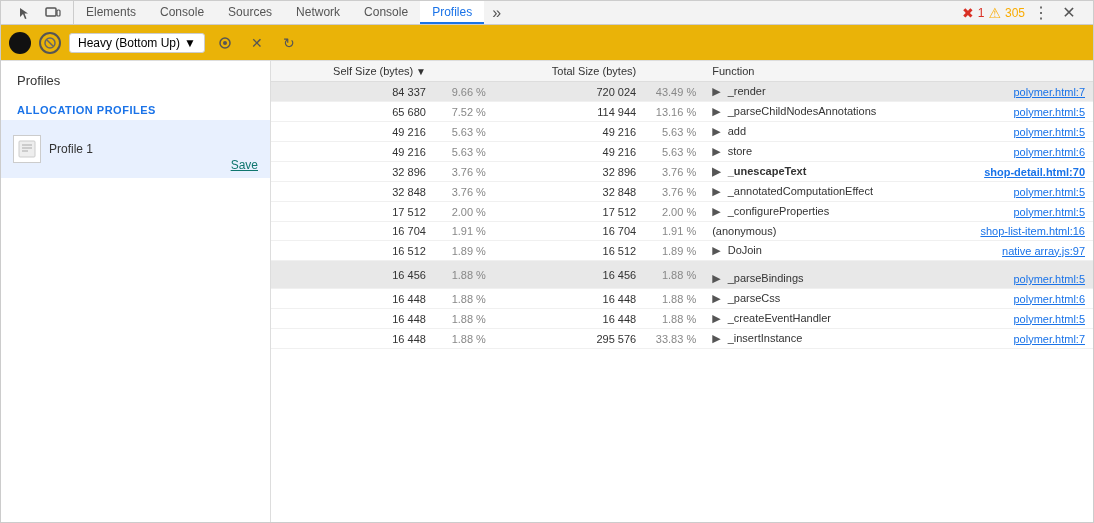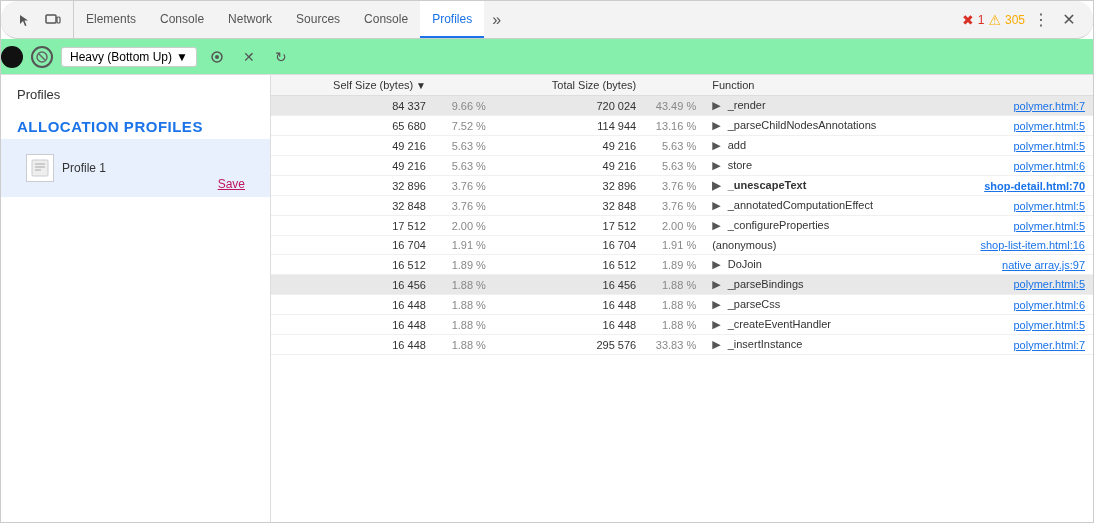--- a/index.html
+++ b/index.html
@@ -13,24 +13,23 @@
       flex-direction: column;
       border: 1px solid #ccc;
     }
 
     
     .tab-bar {
       display: flex;
       align-items: center;
       background: #f3f3f3;
       border-bottom: 1px solid #ccc;
-      height: 38px;
+      height: 24px;
       padding: 0 4px;
       flex-shrink: 0;
-      border-radius: 17px;
     }
 
     .tab-icons {
       display: flex;
       align-items: center;
       gap: 4px;
       padding: 0 8px;
       border-right: 1px solid #ccc;
       height: 100%;
     }
@@ -126,23 +125,23 @@
       cursor: pointer;
       color: #555;
       font-size: 16px;
     }
 
     
     .toolbar {
       display: flex;
       align-items: center;
       height: 36px;
-      background: #86efac;
+      background: #eab308;
       border-bottom: 1px solid #ddd;
-      padding: 0 0;
+      padding: 0 8px;
       gap: 8px;
       flex-shrink: 0;
     }
 
     .record-btn {
       width: 22px;
       height: 22px;
       border-radius: 50%;
       background: #111;
       border: none;
@@ -205,33 +204,33 @@
     }
 
     .sidebar-title {
       font-size: 13px;
       font-weight: 500;
       color: #333;
       padding: 0 16px 8px;
     }
 
     .sidebar-section-title {
-      font-size: 15px;
+      font-size: 11px;
       font-weight: 600;
       color: #1a73e8;
       padding: 8px 16px 4px;
       text-transform: uppercase;
       letter-spacing: 0.5px;
     }
 
     .profile-item {
       display: flex;
       align-items: center;
       gap: 8px;
-      padding: 6px 25px;
+      padding: 6px 12px;
       cursor: pointer;
       background: #e8f0fe;
     }
 
     .profile-icon {
       width: 28px;
       height: 28px;
       background: #fff;
       border: 1px solid #ccc;
       display: flex;
@@ -241,21 +240,21 @@
     }
 
     .profile-name {
       flex: 1;
       font-size: 12px;
       color: #333;
     }
 
     .profile-save {
       font-size: 12px;
-      color: #be185d;
+      color: #0f766e;
       text-decoration: underline;
       cursor: pointer;
       margin-top: 32px;
     }
 
     
     .data-panel {
       flex: 1;
       display: flex;
       flex-direction: column;
@@ -319,24 +318,24 @@
     </div>
 
     <div class="tabs">
       <div class="tab">
         <span>Elements</span>
       </div>
       <div class="tab">
         <span>Console</span>
       </div>
       <div class="tab">
+        <span>Sources</span>
+      </div>
+      <div class="tab">
         <span>Network</span>
-      </div>
-      <div class="tab">
-        <span>Sources</span>
       </div>
       <div class="tab">
         <span>Console</span>
       </div>
       <div class="tab active">
         <span>Profiles</span>
       </div>
       <div class="tab-overflow">
         <span>»</span>
       </div>
@@ -517,21 +516,21 @@
                     <span style="color: rgb(26, 115, 232); text-decoration: underline; cursor: pointer; margin-left: 8px;">native array.js:97</span>
                   </div>
                 </td>
               </tr>
               <tr class="highlighted">
                 <td style="text-align: right;">16 456</td>
                 <td style="text-align: right; color: rgb(136, 136, 136);">1.88 %</td>
                 <td style="text-align: right;">16 456</td>
                 <td style="text-align: right; color: rgb(136, 136, 136);">1.88 %</td>
                 <td style="text-align: left;">
-                  <div style="display: flex; justify-content: space-between; align-items: flex-start;">
+                  <div style="display: flex; justify-content: space-between; align-items: flex-end; margin-top: 8px;">
                     <span><span style="color: rgb(85, 85, 85); margin-right: 4px;">▶ </span><span>_parseBindings</span></span>
                     <span style="color: rgb(26, 115, 232); text-decoration: underline; cursor: pointer; margin-left: 8px;">polymer.html:5</span>
                   </div>
                 </td>
               </tr>
               <tr>
                 <td style="text-align: right;">16 448</td>
                 <td style="text-align: right; color: rgb(136, 136, 136);">1.88 %</td>
                 <td style="text-align: right;">16 448</td>
                 <td style="text-align: right; color: rgb(136, 136, 136);">1.88 %</td>

